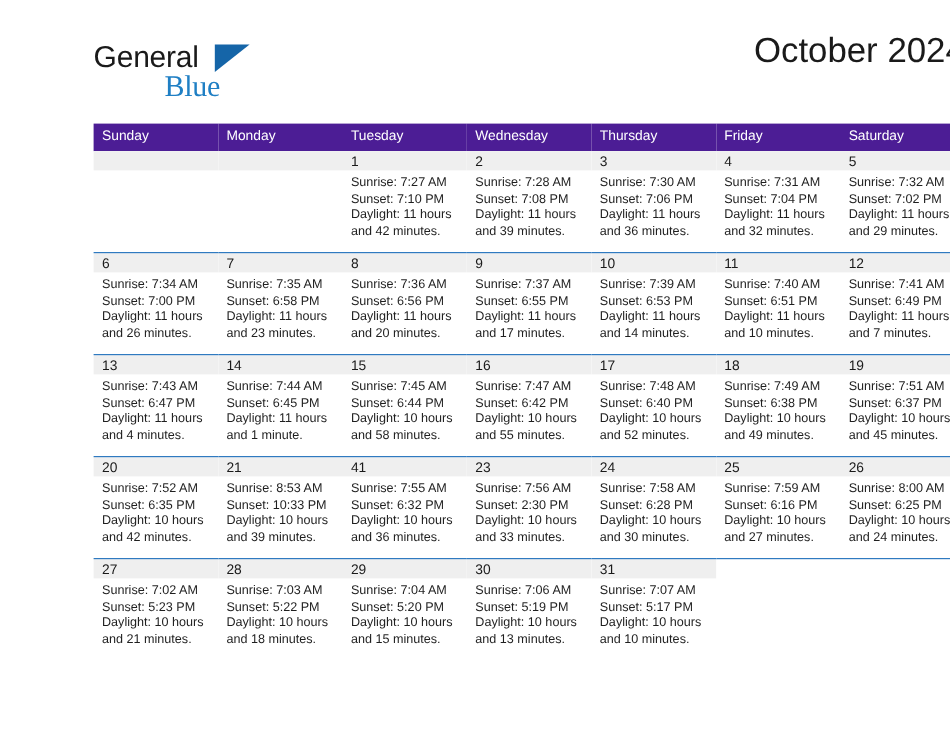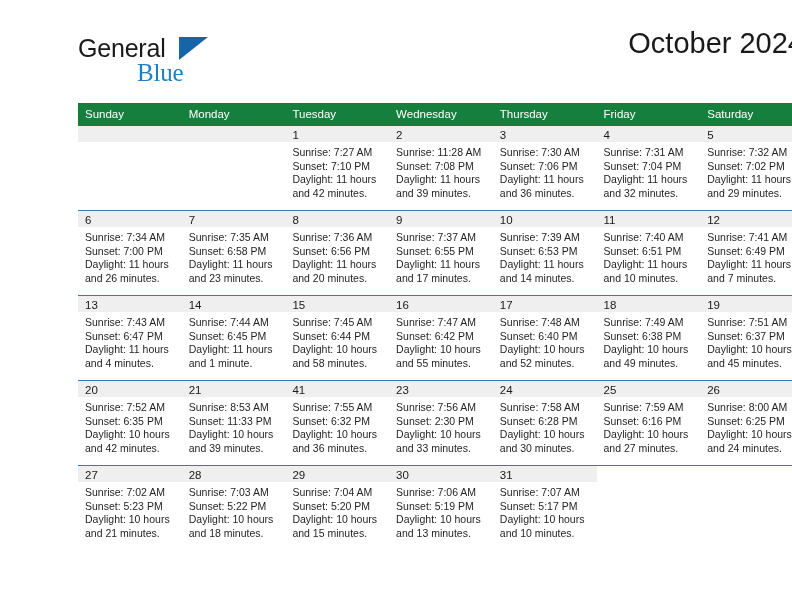--- a/index.html
+++ b/index.html
@@ -88,21 +88,21 @@
   
   .calendar {
     position: absolute;
     left: 33px;
     top: 103px;
     width: 726px;
     border-collapse: collapse;
     table-layout: fixed;
   }
   .calendar th {
-    background: #15803d;
+    background: #4c1d95;
     color: #ffffff;
     font-size: 11.5px;
     font-weight: normal;
     text-align: left;
     padding: 5px 0 6px 7px;
     height: 12px;
     border: none;
   }
   .calendar td {
     vertical-align: top;
@@ -186,21 +186,21 @@
             <div class="cell-body">
               <div>Sunrise: 7:27 AM</div>
               <div>Sunset: 7:10 PM</div>
               <div>Daylight: 11 hours</div>
               <div>and 42 minutes.</div>
             </div>
           </td>
           <td>
             <div class="daynum-strip">2</div>
             <div class="cell-body">
-              <div>Sunrise: 11:28 AM</div>
+              <div>Sunrise: 7:28 AM</div>
               <div>Sunset: 7:08 PM</div>
               <div>Daylight: 11 hours</div>
               <div>and 39 minutes.</div>
             </div>
           </td>
           <td>
             <div class="daynum-strip">3</div>
             <div class="cell-body">
               <div>Sunrise: 7:30 AM</div>
               <div>Sunset: 7:06 PM</div>
@@ -364,21 +364,21 @@
               <div>Sunrise: 7:52 AM</div>
               <div>Sunset: 6:35 PM</div>
               <div>Daylight: 10 hours</div>
               <div>and 42 minutes.</div>
             </div>
           </td>
           <td>
             <div class="daynum-strip">21</div>
             <div class="cell-body">
               <div>Sunrise: 8:53 AM</div>
-              <div>Sunset: 11:33 PM</div>
+              <div>Sunset: 10:33 PM</div>
               <div>Daylight: 10 hours</div>
               <div>and 39 minutes.</div>
             </div>
           </td>
           <td>
             <div class="daynum-strip">41</div>
             <div class="cell-body">
               <div>Sunrise: 7:55 AM</div>
               <div>Sunset: 6:32 PM</div>
               <div>Daylight: 10 hours</div>

